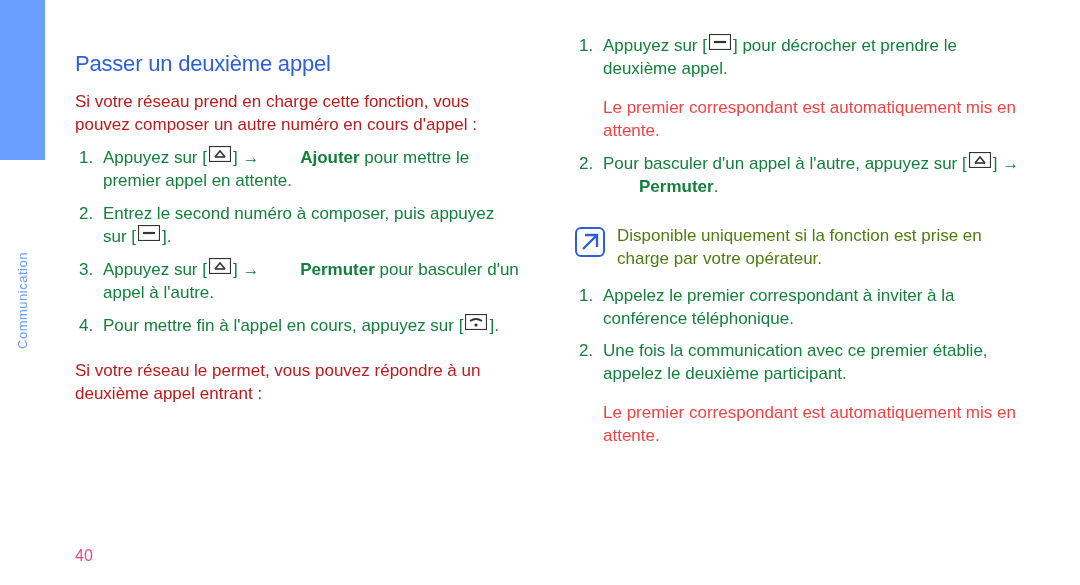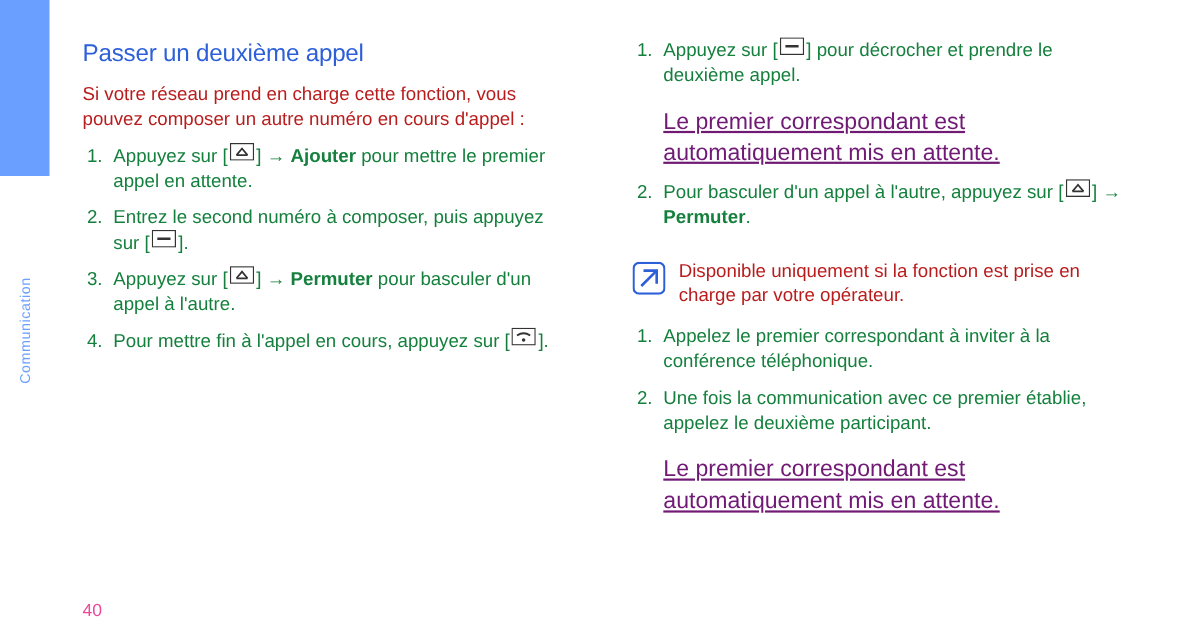--- a/index.html
+++ b/index.html
@@ -57,21 +57,21 @@
   .col {
     width: 445px;
     display: flex;
     flex-direction: column;
   }
   h2.section {
     color: #2d5fd9;
     font-weight: 400;
     font-size: 22px;
     margin-bottom: 14px;
-    margin-top: 0;
+    margin-top: 16px;
     letter-spacing: -0.2px;
   }
   p.para {
     font-size: 17px;
     color: #b91c1c;
     line-height: 1.35;
     margin-bottom: 10px;
     font-weight: 300;
   }
   ol {
@@ -91,59 +91,58 @@
   }
   ol li::before {
     content: counter(item) ".";
     position: absolute;
     left: 4px;
     top: 0;
     font-weight: 300;
   }
   .sub {
     display: block;
-    font-size: 21px;
-    color: #701a75;
+    font-size: 17px;
+    color: #ef4444;
     line-height: 1.35;
     padding-left: 28px;
     margin-top: -6px;
     margin-bottom: 10px;
     font-weight: 300;
-    text-decoration: underline;
   }
   .icon-box {
     display: inline-block;
     vertical-align: middle;
     margin: 0 2px;
     position: relative;
     top: -1px;
   }
   .page-number {
     position: absolute;
     left: 75px;
     bottom: 20px;
     font-size: 16px;
     color: #ec4899;
     font-weight: 300;
   }
-  b { font-weight: 600; }
+  b { font-weight: 600; margin-left: 36px; }
   .note-row {
     display: flex;
     align-items: flex-start;
     gap: 12px;
     margin-bottom: 14px;
     margin-top: 4px;
   }
   .note-icon {
     flex-shrink: 0;
     margin-top: 2px;
   }
   .note-text {
     font-size: 17px;
-    color: #b91c1c;
+    color: #4d7c0f;
     line-height: 1.35;
     font-weight: 300;
   }
 </style>
 </head>
 <body>
 
 <div class="sidebar">
   <div class="sidebar-accent"></div>
   <div class="sidebar-label">
@@ -179,20 +178,21 @@
       </li>
       <li>
         <span>Pour mettre fin à l'appel en cours, appuyez sur [</span><span class="icon-box"><svg width="22" height="16">
               <rect x="0.5" y="0.5" width="21" height="15" fill="none" stroke="#333" stroke-width="1.2"></rect>
               <path d="M5 7 Q11 3 17 7" fill="none" stroke="#333" stroke-width="1.8"></path>
               <circle cx="11" cy="11" r="1.6" fill="#333"></circle>
             </svg></span><span>].</span>
       </li>
     </ol>
 
+    <p class="para">Si votre réseau le permet, vous pouvez répondre à un deuxième appel entrant :</p>
   </div>
 
   <div class="col">
     <ol>
       <li>
         <span>Appuyez sur [</span><span class="icon-box"><svg width="22" height="16">
               <rect x="0.5" y="0.5" width="21" height="15" fill="none" stroke="#333" stroke-width="1.2"></rect>
               <line x1="5" y1="8" x2="17" y2="8" stroke="#333" stroke-width="2.2"></line>
             </svg></span><span>] pour décrocher et prendre le deuxième appel.</span>
       </li>

